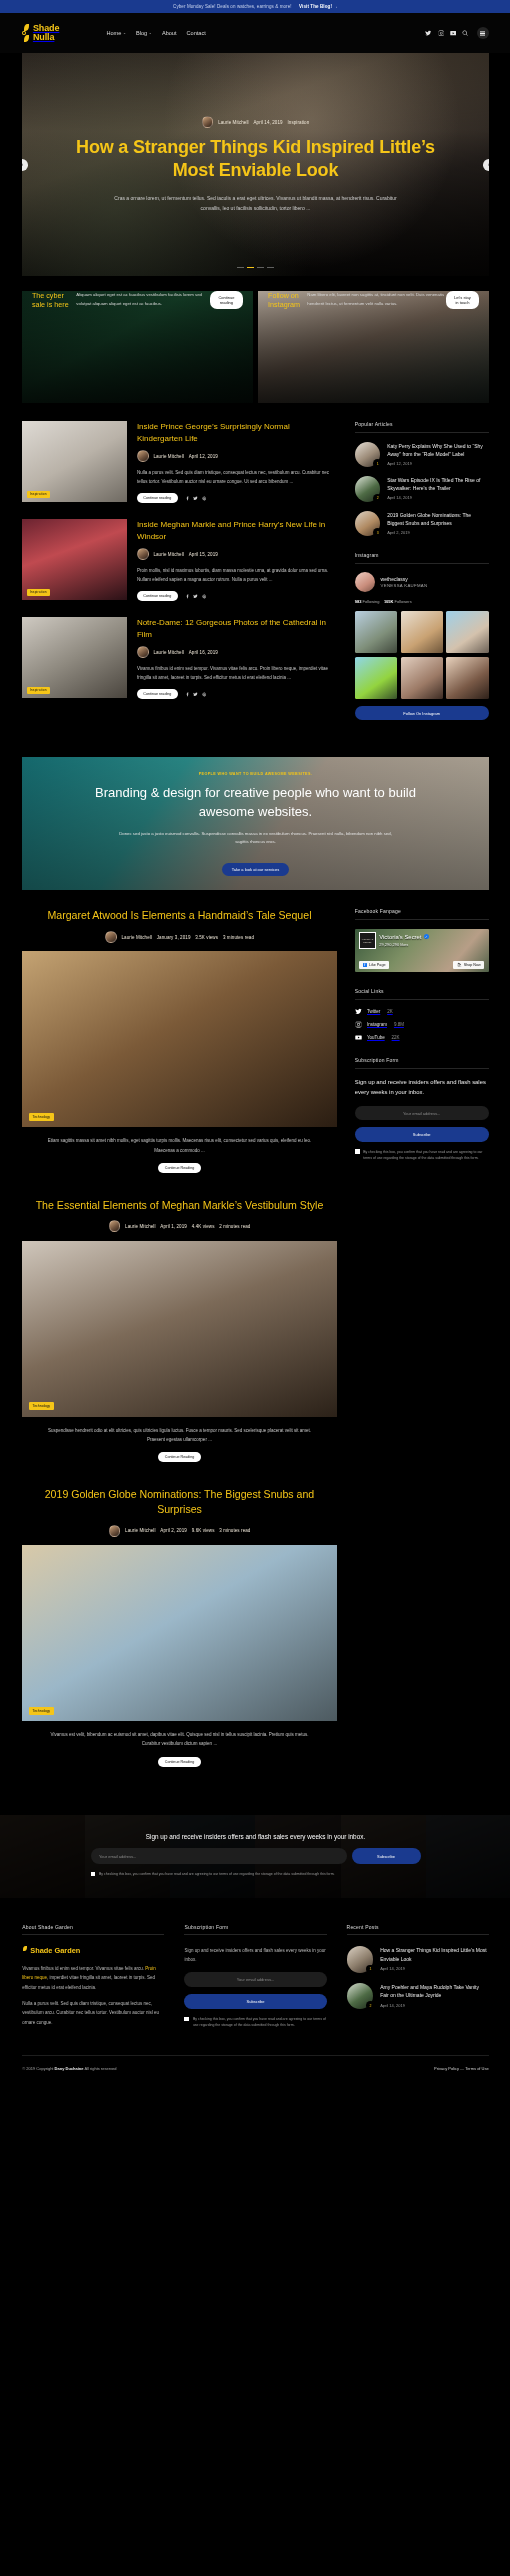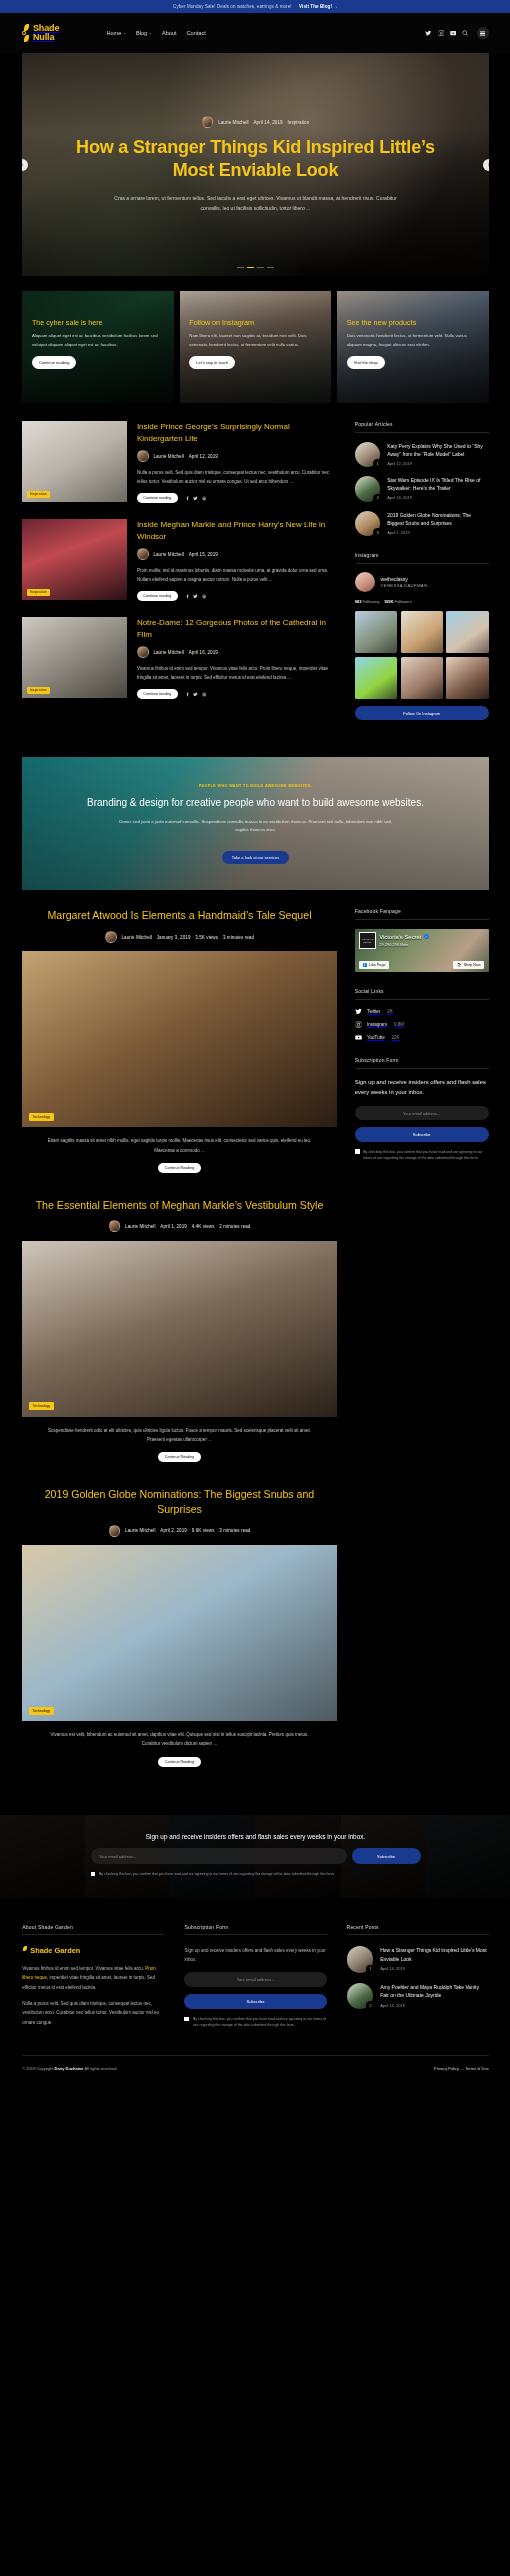--- a/index.html
+++ b/index.html
@@ -93,21 +93,21 @@
 
   
   .cards { display: flex; gap: 5.9px; margin: 15px 22.3px 0; }
   .card { position: relative; height: 112px; flex: 1; overflow: hidden; }
   .card .bg { position: absolute; inset: 0; }
   .c1 .bg { background: linear-gradient(150deg,#0d2b1c,#16432a 40%,#071a10 100%); }
   .c2 .bg { background: linear-gradient(160deg,#c9bcae,#7d6b5c 45%,#33423a 100%); }
   .c3 .bg { background: linear-gradient(150deg,#b3a89d,#5d6b7c 45%,#262b33 100%); }
   .card .bg::after{ content:""; position:absolute; inset:0; background:linear-gradient(180deg,rgba(0,0,0,.15),rgba(0,0,0,.8)); }
   .card-body { position: relative; z-index: 2; padding: 0 9.6px 8.5px; height: 100%;
-    display: flex; flex-direction: column; justify-content: center; }
+    display: flex; flex-direction: row; justify-content: flex-end; }
   .card h3 { font-size: 7.2px; color: #f5c518; font-weight: 500; margin-bottom: 5.9px; }
   .card p { font-size: 4.3px; line-height: 1.95; color: #dadada; margin-bottom: 7px; }
   .btn-white {
     background: #fff; color: #111; font-size: 4px; padding: 3.7px 7px;
     border-radius: 7px; border: none; align-self: flex-start; cursor: pointer;
     font-family: inherit;
   }
 
   
   .two-col { display: flex; gap: 18px; margin: 18px 22.3px 0; }
@@ -177,21 +177,21 @@
 
   
   .cta {
     position: relative; margin: 21px 22.3px 0; height: 133px; overflow: hidden;
     background: linear-gradient(125deg,#1b8a90 0%,#36b0ad 30%,#cdbfae 55%,#e7dcc9 100%);
   }
   .cta::after{content:"";position:absolute;inset:0;background:linear-gradient(180deg,rgba(0,0,0,.25),rgba(0,0,0,.55));}
   .cta-in { position: relative; z-index: 3; height: 100%; display: flex; flex-direction: column;
     align-items: center; justify-content: center; text-align: center; padding: 0 48px; }
   .cta .kicker { font-size: 3.7px; color: #f5c518; letter-spacing: 0.4px; font-weight: bold; margin-bottom: 7px; }
-  .cta h2 { font-size: 10px; line-height: 1.5; color: #fff; font-weight: 500; margin-bottom: 8px; }
+  .cta h2 { font-size: 13px; line-height: 1.5; color: #fff; font-weight: 500; margin-bottom: 8px; }
   .cta p { font-size: 4.3px; line-height: 2; color: #e2e2e2; max-width: 287px; margin-bottom: 8.5px; }
   .cta .btn-blue { width: auto; padding: 4.3px 9.6px; }
 
   
   .feat { margin-bottom: 24.5px; }
   .feat h2 {
     font-size: 10.6px; line-height: 1.45; color: #f5c518; font-weight: 500;
     text-align: center; margin-bottom: 7.4px;
   }
   .feat .post-meta { margin-bottom: 8.5px; }
@@ -378,28 +378,20 @@
     </div>
   </article>
   <article class="card c2">
     <div class="bg"></div>
     <div class="card-body">
       <h3>Follow on Instagram</h3>
       <p>Nam libero elit, laoreet non sagittis at, tincidunt non velit. Duis venenatis hendrerit lectus, ut fermentum velit nulla varius.</p>
       <button class="btn-white">Let's stay in touch</button>
     </div>
   </article>
-  <article class="card c3">
-    <div class="bg"></div>
-    <div class="card-body">
-      <h3>See the new products</h3>
-      <p>Duis venenatis hendrerit lectus, ut fermentum velit. Nulla varius aliquam magna, feugiat ultrices erat eleifen.</p>
-      <button class="btn-white">Visit the shop</button>
-    </div>
-  </article>
 </section>
 
 <section class="two-col">
   <div class="col-main">
 
     <article class="plist-item">
       <div class="thumb t1">
         <span class="tag">Inspiration</span>
       </div>
       <div class="plist-body">

